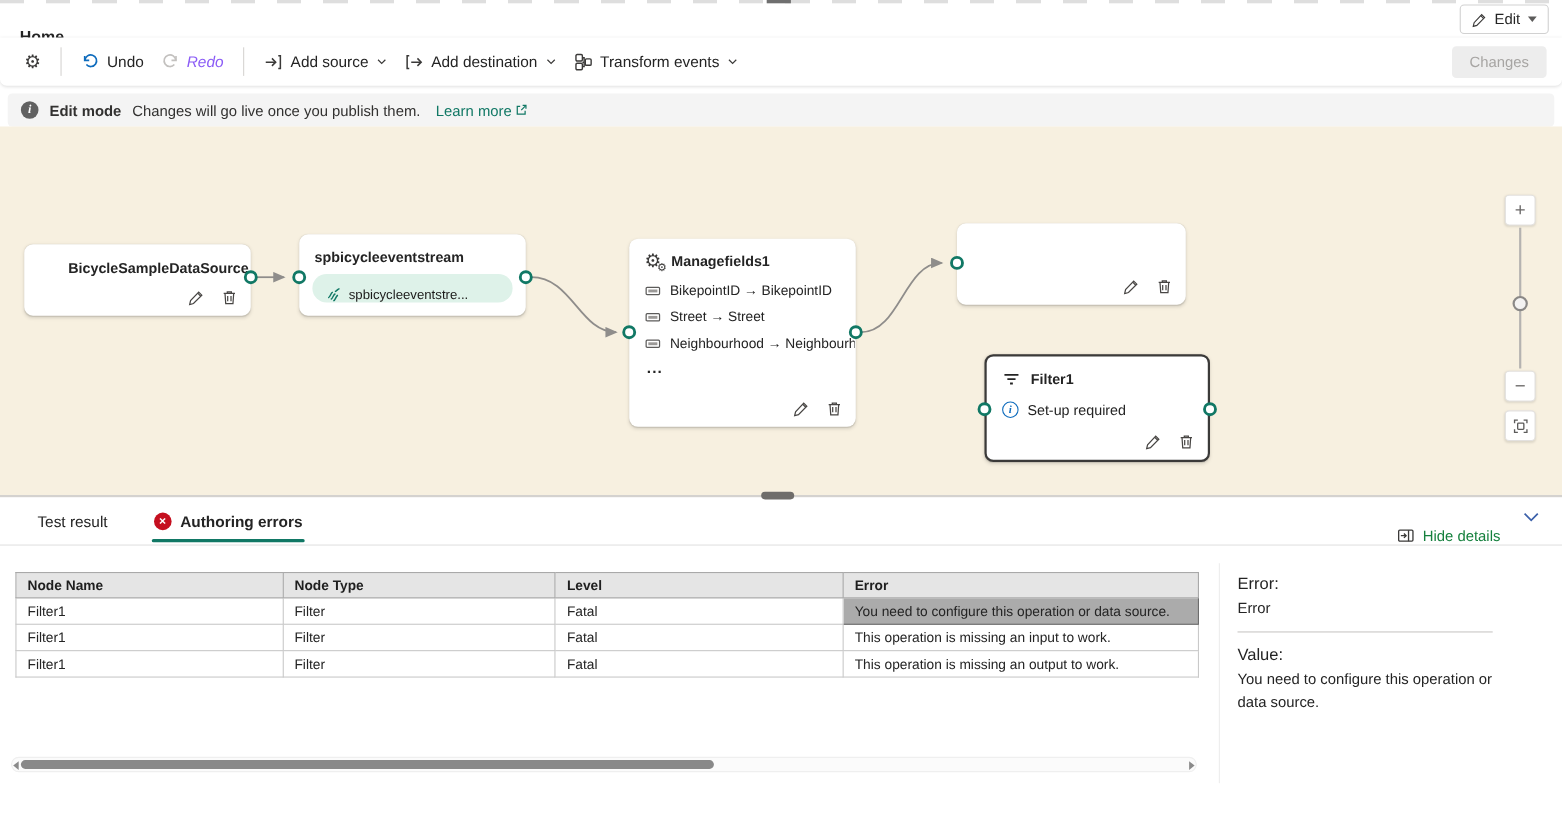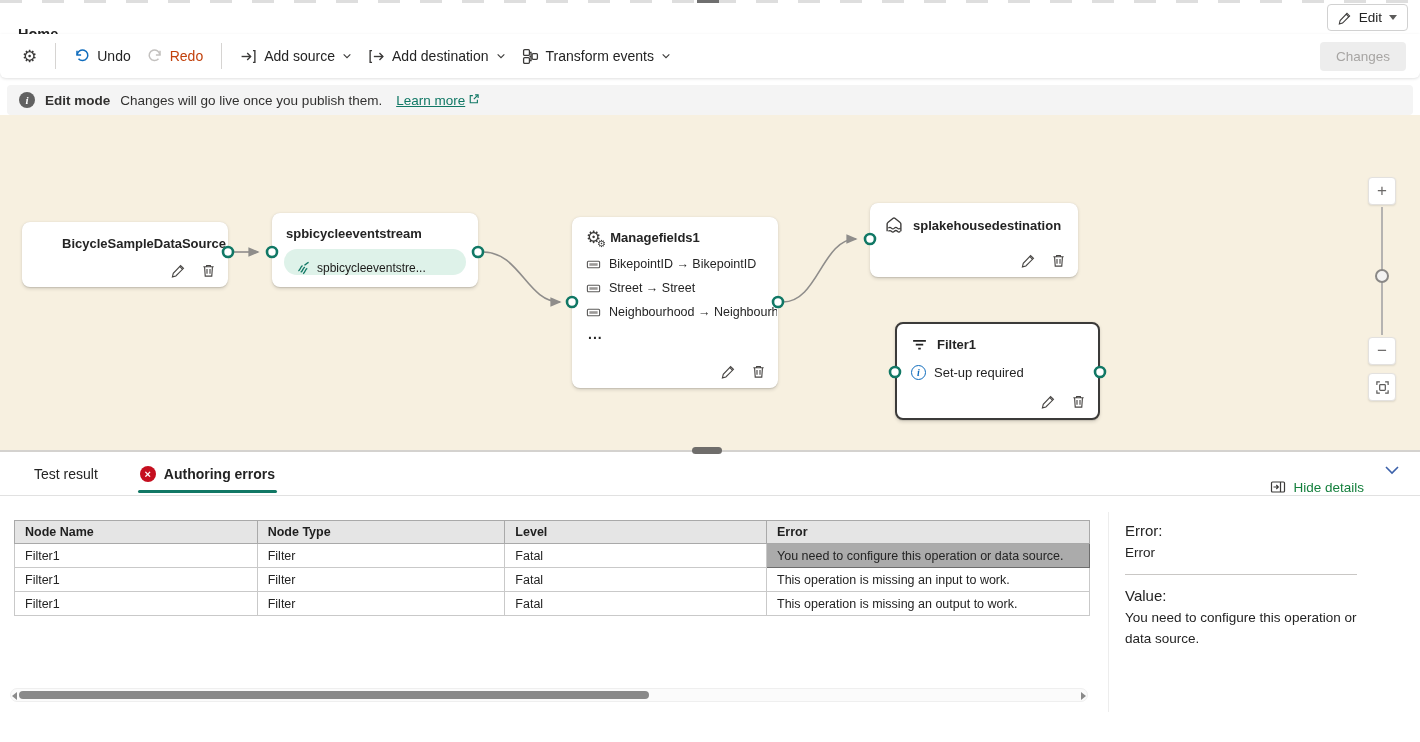--- a/index.html
+++ b/index.html
@@ -17,33 +17,33 @@
   .home-tab .underline { position:absolute; left:0; right:0; bottom:-2px; height:3px; background:#117865; border-radius:2px; }
   .edit-btn { position:absolute; right:12px; top:4px; height:27px; display:flex; align-items:center; gap:7px;
     background:#fff; border:1px solid #d1d1d1; border-radius:4px; padding:0 10px; font-size:13.5px; color:#242424; cursor:pointer; }
   .caret-down { width:0; height:0; border-left:4.5px solid transparent; border-right:4.5px solid transparent; border-top:5px solid #5c5b5a; }
 
   
   .toolbar { position:absolute; left:0; top:34px; width:1420px; height:44px; background:#fff;
     border-radius:0 0 6px 6px; box-shadow:0 1px 3px rgba(0,0,0,.12); display:flex; align-items:center; padding:0 14px; z-index:5; }
   .tb-btn { display:flex; align-items:center; gap:7px; font-size:14px; color:#242424; background:none; border:none;
     padding:6px 8px; border-radius:4px; cursor:pointer; white-space:nowrap; }
-  .tb-btn.disabled { color:#c2410c; cursor:default; }
+  .tb-btn.disabled { color:#8b5cf6; cursor:default;font-style:italic; }
   .tb-sep { width:1px; height:26px; background:#d6d4d2; margin:0 10px; }
   .chev { width:10px; height:10px; flex:none; }
   .publish-btn { margin-left:auto; background:#ededed; color:#a7a5a3; border:none; border-radius:4px;
     font-size:13.5px; padding:7px 16px; cursor:default; }
 
   
   .banner { position:absolute; left:7px; top:85px; width:1406px; height:30px; background:#f4f4f4; border-radius:4px;
     display:flex; align-items:center; gap:10px; padding:0 12px; font-size:13.5px; color:#323130; }
   .info-circle { width:16px; height:16px; border-radius:50%; background:#616161; color:#fff; font-size:11px; font-weight:700;
     font-style:italic; display:flex; align-items:center; justify-content:center; flex:none; font-family:"Liberation Serif",serif; }
   .banner .mode { font-weight:700; }
-  .learn-more { color:#117865; text-decoration:underline; display:flex; align-items:flex-start; gap:3px; margin-left:4px; cursor:pointer; }
+  .learn-more { color:#117865; display:flex; align-items:center; gap:3px; margin-left:4px; cursor:pointer; }
 
   
   .canvas { position:absolute; left:0; top:115px; width:1420px; height:335px; background:#f7f0e0; overflow:hidden; }
   .edges { position:absolute; left:0; top:0; width:1420px; height:335px; z-index:3; pointer-events:none; }
 
   .node { position:absolute; background:#fff; border-radius:8px; z-index:2;
     box-shadow:0 1.6px 3.6px rgba(0,0,0,.13), 0 .3px .9px rgba(0,0,0,.1); }
   .node-head { display:flex; align-items:center; gap:9px; padding:12px 14px 0 14px; }
   .node-title { font-size:13px; font-weight:700; color:#242424; white-space:nowrap; }
   .node-actions { position:absolute; right:12px; bottom:9px; display:flex; gap:15px; }
@@ -309,28 +309,20 @@
         </button>
       <button class="icon-btn">
           <svg class="ic" width="15" height="15" viewBox="0 0 16 16" fill="none" stroke="#484644" stroke-width="1.2">
             <path d="M2.5 4h11M6 4V2.6h4V4M3.8 4l.7 10h7l.7-10M6.4 6.5v5M9.6 6.5v5"></path>
           </svg>
         </button>
     </div>
   </div>
 
   <div class="node n-dest">
-    <div class="node-head">
-      <svg class="ic" width="20" height="20" viewBox="0 0 16 16" fill="none" stroke="#3b3a39" stroke-width="1.1">
-          <path d="M2.5 13V7.2c0-.5.2-.9.6-1.2l4.2-3.4c.4-.3 1-.3 1.4 0l4.2 3.4c.4.3.6.7.6 1.2V13"></path>
-          <path d="M3.5 10.5c.8-.8 1.6-.8 2.4 0s1.6.8 2.4 0 1.6-.8 2.4 0 1.6.8 2.4 0" stroke-width="1"></path>
-          <path d="M3.5 13c.8-.8 1.6-.8 2.4 0s1.6.8 2.4 0 1.6-.8 2.4 0 1.6.8 2.4 0" stroke-width="1"></path>
-        </svg>
-      <span class="node-title">splakehousedestination</span>
-    </div>
     <div class="node-actions">
       <button class="icon-btn">
           <svg class="ic" width="15" height="15" viewBox="0 0 16 16" fill="none" stroke="#484644" stroke-width="1.2">
             <path d="M10.3 2.7l3 3L5.2 13.8l-3.7 1 .9-3.8z"></path>
             <path d="M9.3 3.7l3 3"></path>
           </svg>
         </button>
       <button class="icon-btn">
           <svg class="ic" width="15" height="15" viewBox="0 0 16 16" fill="none" stroke="#484644" stroke-width="1.2">
             <path d="M2.5 4h11M6 4V2.6h4V4M3.8 4l.7 10h7l.7-10M6.4 6.5v5M9.6 6.5v5"></path>

